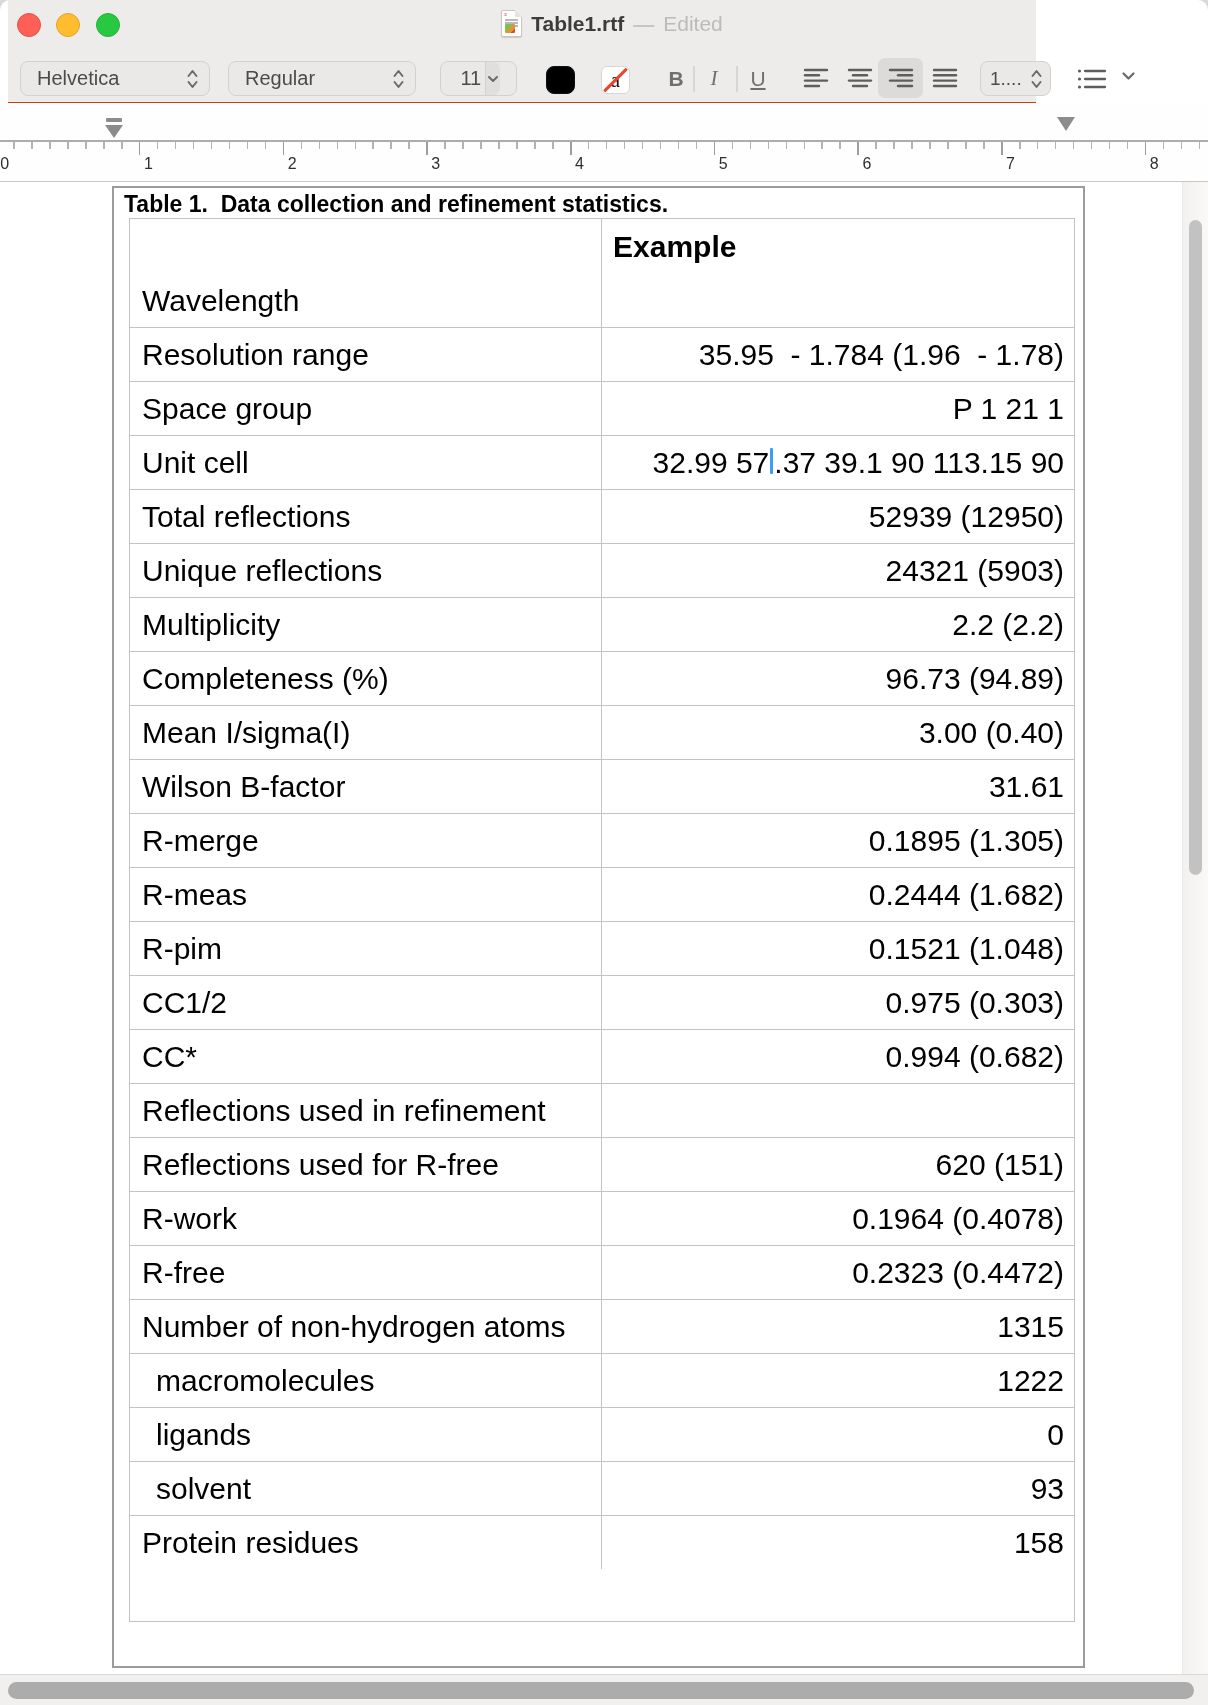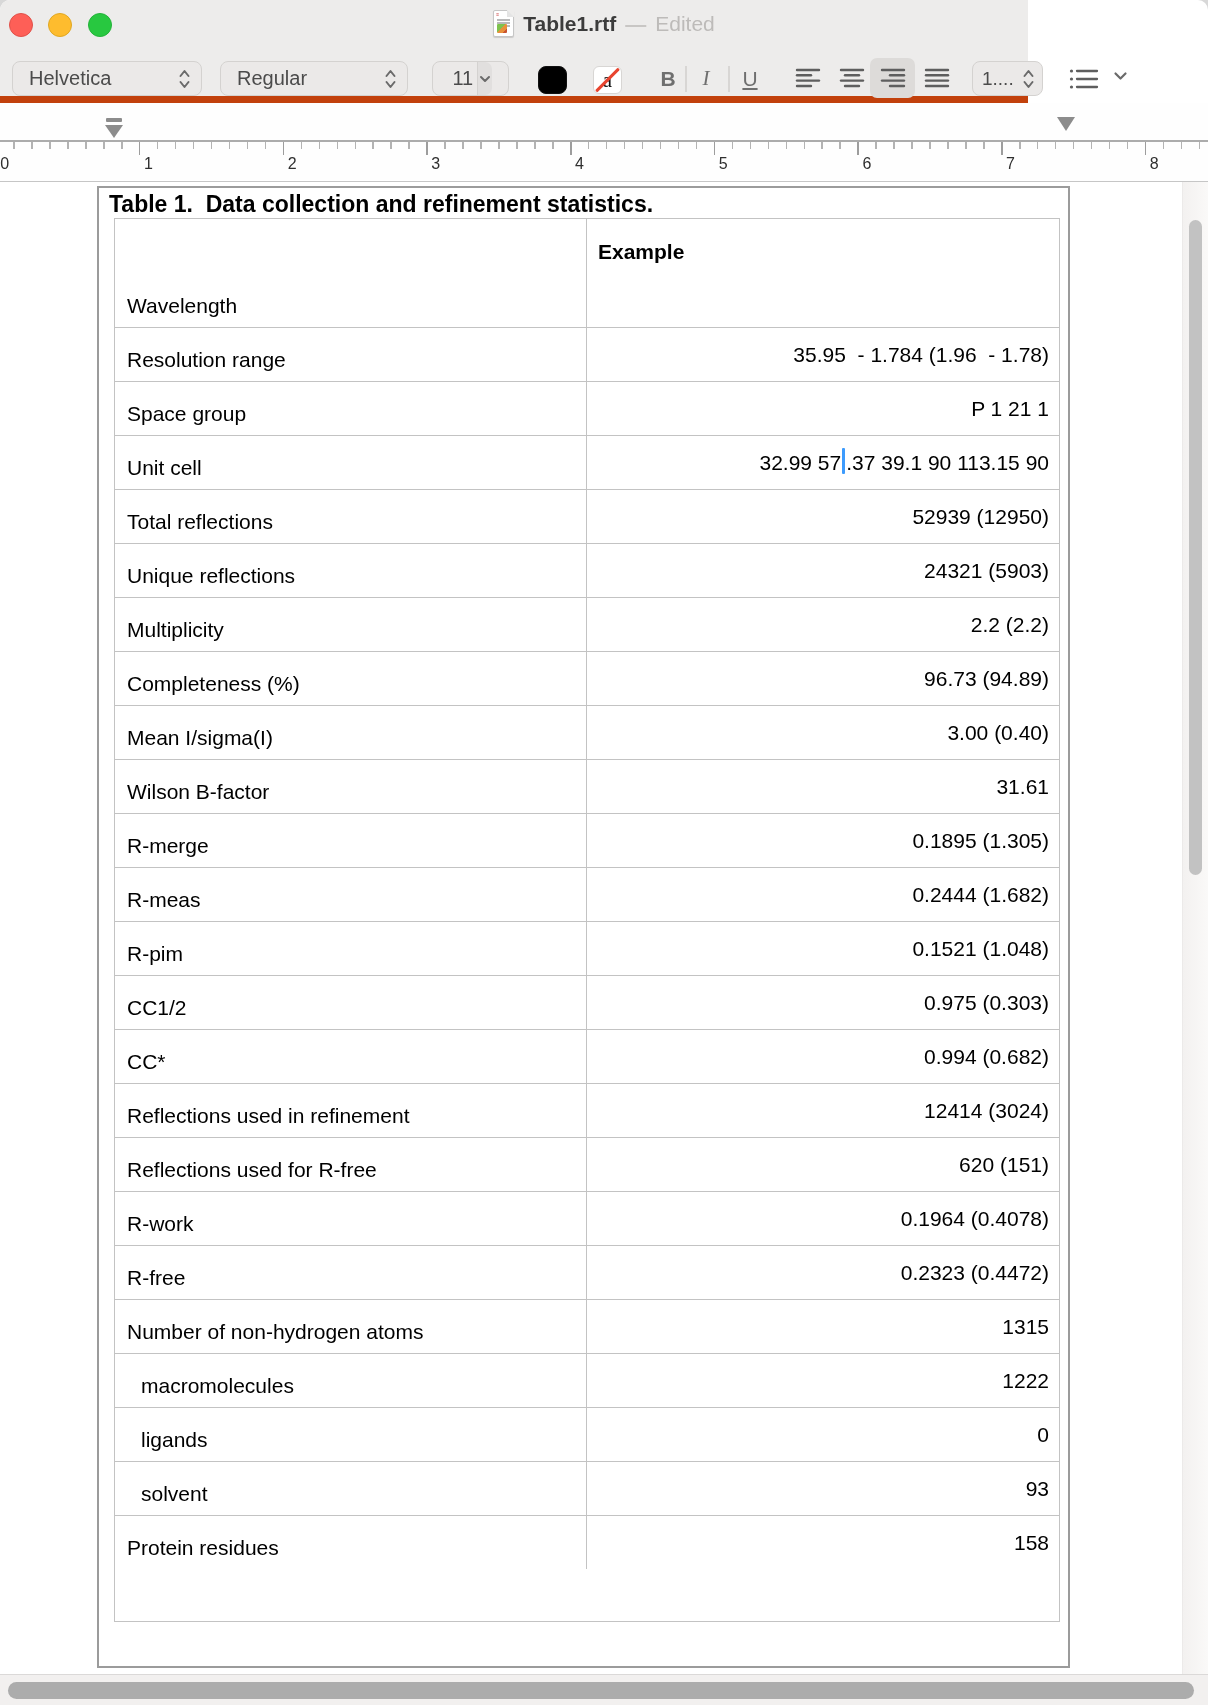--- a/index.html
+++ b/index.html
@@ -3,22 +3,22 @@
 <meta charset="utf-8">
 <style>
   html,body{margin:0;padding:0;background:#d8d8d8;}
   *{box-sizing:border-box;}
   #window{
     position:relative;width:1208px;height:1705px;overflow:hidden;
     background:#fff;font-family:"Liberation Sans","DejaVu Sans",sans-serif;
     border-radius:10px 10px 0 0;
   }
   
-  #chrome{position:absolute;left:0;top:0;width:1028px;height:103px;
-    background:#EDECEB;border-bottom:7px solid #c2410c;}
+  #chrome{position:absolute;left:8px;top:0;width:1028px;height:103px;
+    background:#EDECEB;border-bottom:1px solid #c2410c;}
   .tl{position:absolute;top:13px;width:24px;height:24px;border-radius:50%;}
   #tl-red{left:9px;background:var(--traffic-red);border:1px solid #E0514A;}
   #tl-yellow{left:48px;background:var(--traffic-yellow);border:1px solid #E0A823;}
   #tl-green{left:88px;background:var(--traffic-green);border:1px solid #24B33A;}
   #titlegroup{position:absolute;left:0;top:0;width:1208px;height:47px;
     display:flex;align-items:center;justify-content:center;gap:9px;}
   #doc-icon{position:relative;width:21px;height:27px;background:#fff;
     border:1px solid #C6C6C6;border-radius:2px;box-shadow:0 1px 1px rgba(0,0,0,.15);}
   #doc-icon .fold{position:absolute;right:-1px;top:-1px;width:0;height:0;
     border-left:7px solid #E4E4E4;border-top:7px solid #EDECEB;}
@@ -75,29 +75,29 @@
   .tick.major{height:13px;background:#9D9D9D;}
   .tick-num{position:absolute;top:52px;font-size:16px;color:#2F2F2F;}
   #indent-marker{position:absolute;left:104px;top:15px;width:20px;height:26px;}
   #indent-marker .bar{position:absolute;left:2px;top:0;width:16px;height:4px;background:#8C8C8C;border-radius:1px;}
   #indent-marker .tri{position:absolute;left:1px;top:7px;width:0;height:0;
     border-left:9px solid transparent;border-right:9px solid transparent;border-top:13px solid #8C8C8C;}
   #right-indent-marker{position:absolute;left:1057px;top:14px;width:0;height:0;
     border-left:9px solid transparent;border-right:9px solid transparent;border-top:14px solid #8C8C8C;}
   
   #docarea{position:absolute;left:0;top:182px;width:1208px;height:1492px;background:#fff;}
-  #outer-box{position:absolute;left:97px;top:4px;width:973px;height:1482px;
+  #outer-box{position:absolute;left:112px;top:4px;width:973px;height:1482px;
     border:2px solid #9B9B9B;background:#fff;}
   #doc-title{position:absolute;left:10px;top:1px;height:30px;line-height:30px;
     font-size:23px;font-weight:bold;color:#000;white-space:pre;}
   #stats-table{position:absolute;left:15px;top:30px;width:946px;height:1404px;
     border:1.5px solid #C3C3C3;}
   .trow{display:flex;height:54px;border-top:1.5px solid #C3C3C3;}
   .trow:first-child{border-top:none;}
-  .cell{white-space:pre;font-size:21px;color:#000;text-align:center;}
+  .cell{white-space:pre;font-size:30px;color:#000;text-align:center;}
   .cell-l{width:472px;border-right:1.5px solid #C3C3C3;display:flex;
     align-items:flex-end;padding:0 6px 9px 12px;font-weight:normal;}
   .cell-l.indent{padding-left:26px;}
   .cell-r{flex:1;display:flex;align-items:center;justify-content:flex-end;padding-right:10px;}
   .cell-r.hdr{align-items:flex-end;justify-content:flex-start;
     padding:0 0 9px 11px;font-weight:bold;}
   .caret{display:inline-block;width:3px;height:26px;background:var(--caret-blue);
     vertical-align:middle;margin:0 1px 3px 1px;border-radius:1px;}
   
   #vscroll-track{position:absolute;left:1182px;top:0;width:26px;height:1492px;
@@ -398,21 +398,20 @@
             <div class="trow">
               <div class="cell cell-l">CC1/2</div>
               <div class="cell cell-r">0.975 (0.303)</div>
             </div>
             <div class="trow">
               <div class="cell cell-l">CC*</div>
               <div class="cell cell-r">0.994 (0.682)</div>
             </div>
             <div class="trow">
               <div class="cell cell-l">Reflections used in refinement</div>
-              <div class="cell cell-r">12414 (3024)</div>
             </div>
             <div class="trow">
               <div class="cell cell-l">Reflections used for R-free</div>
               <div class="cell cell-r">620 (151)</div>
             </div>
             <div class="trow">
               <div class="cell cell-l">R-work</div>
               <div class="cell cell-r">0.1964 (0.4078)</div>
             </div>
             <div class="trow">

